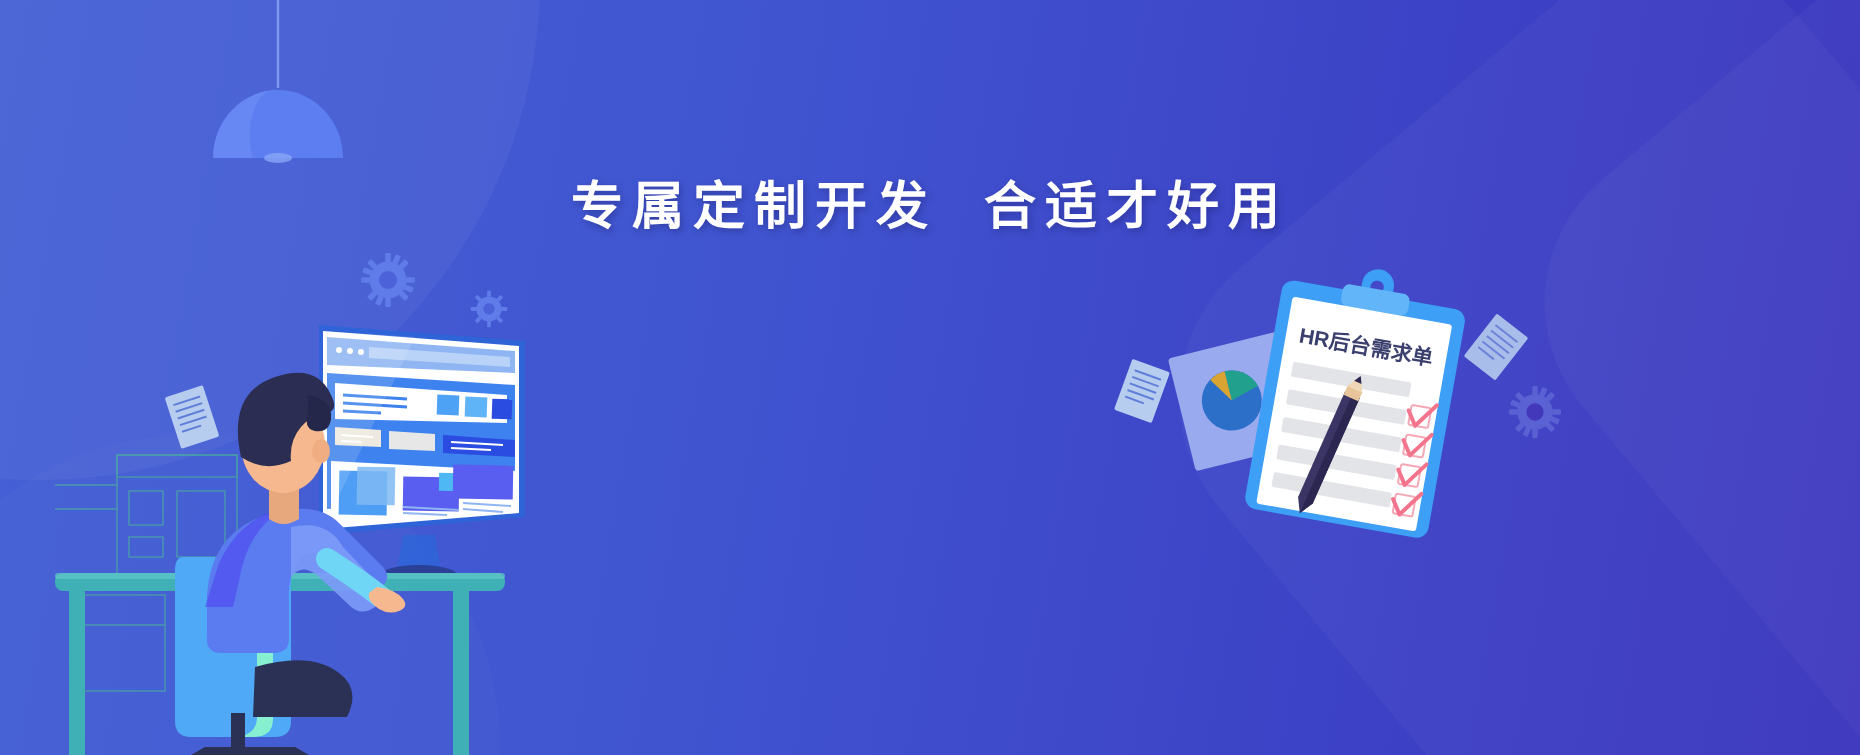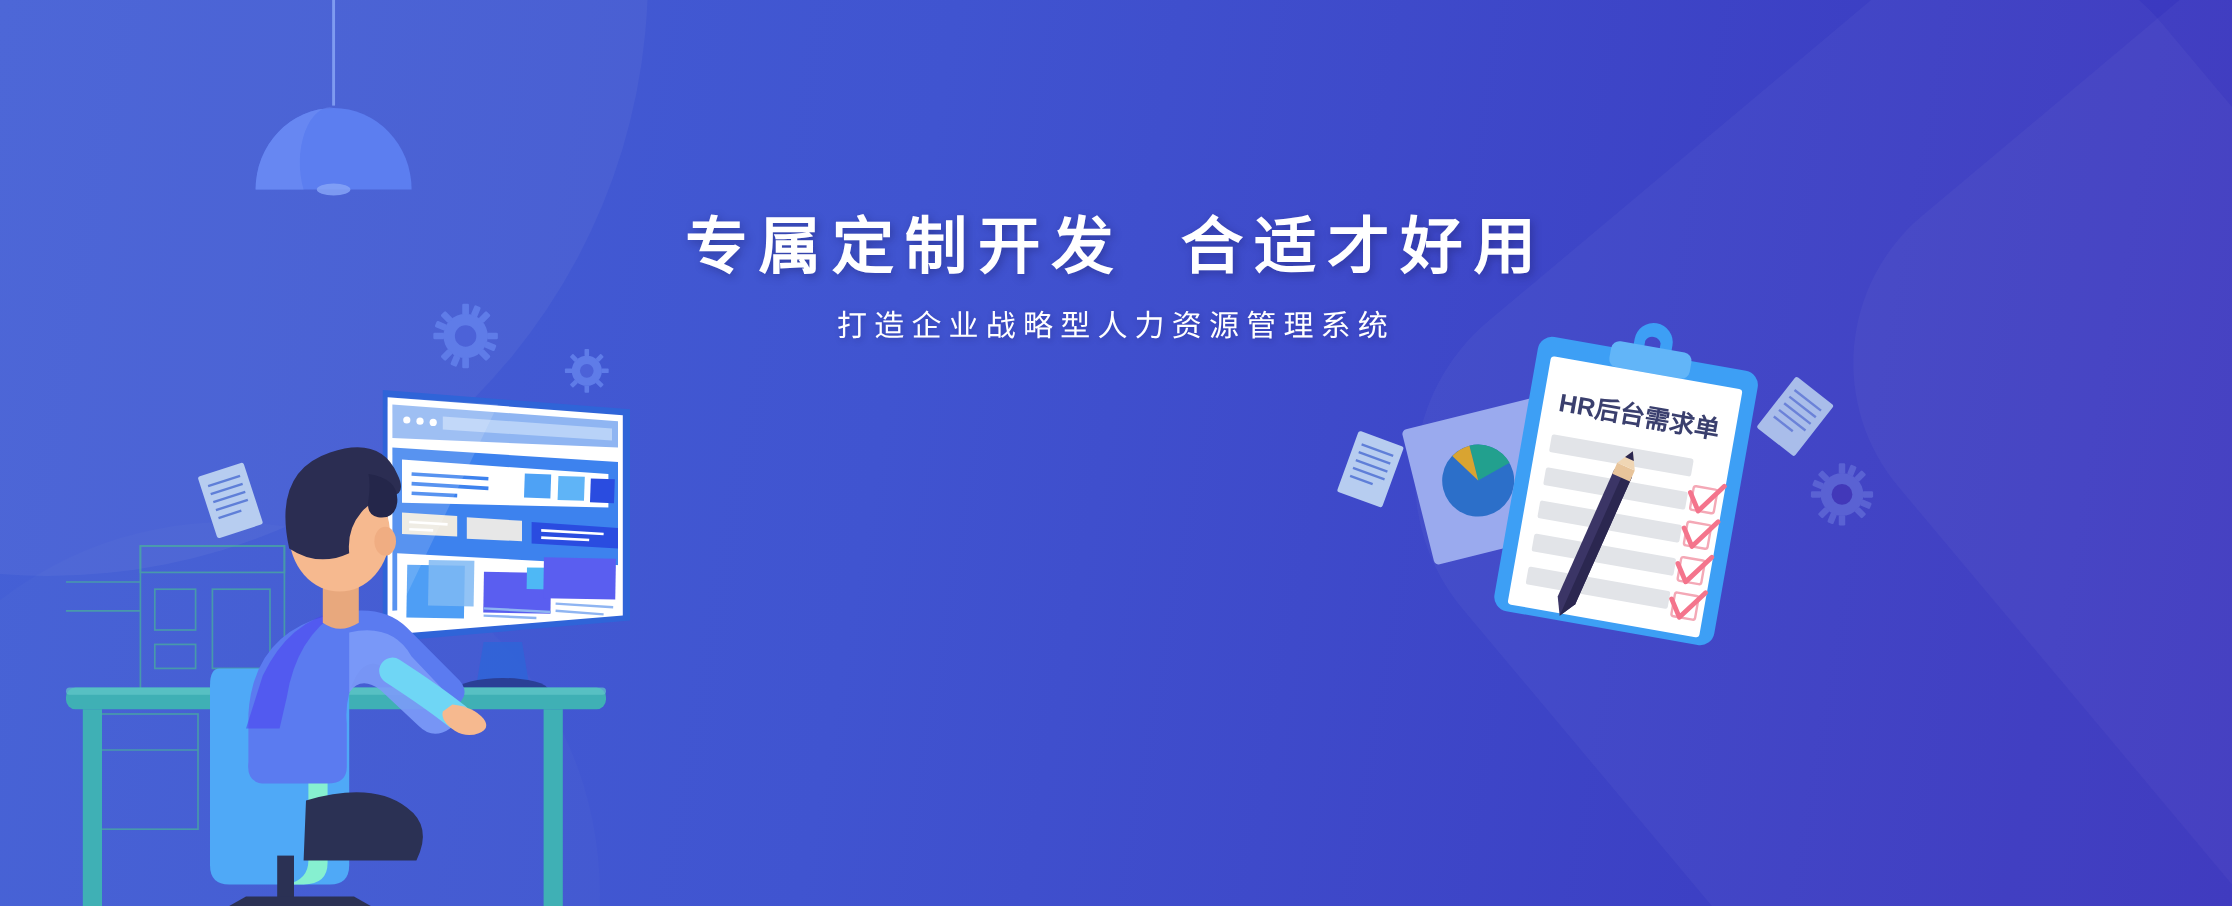--- a/index.html
+++ b/index.html
@@ -390,16 +390,15 @@
         <path d="M158 120 l8 0 l0 116 l-8 14 z" fill="#2b2750"></path>
         <path d="M150 114 l16 0 l0 10 l-16 0 z" fill="#e8c49a"></path>
         <path d="M150 114 l8 -14 l8 14 z" fill="#f0d6b4"></path>
         <path d="M154 107 l4 -7 l4 7 z" fill="#2b2750"></path>
       </g>
     </svg>
   </div>
 
   <div class="headline-wrap">
     <h1 class="headline">专属定制开发  合适才好用</h1>
-    <p class="subhead">打造企业战略型人力资源管理系统</p>
   </div>
 
 </div>
 
 </body></html>

